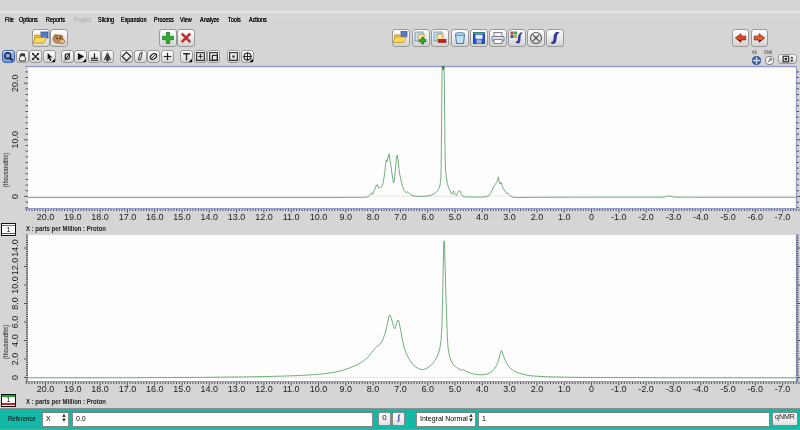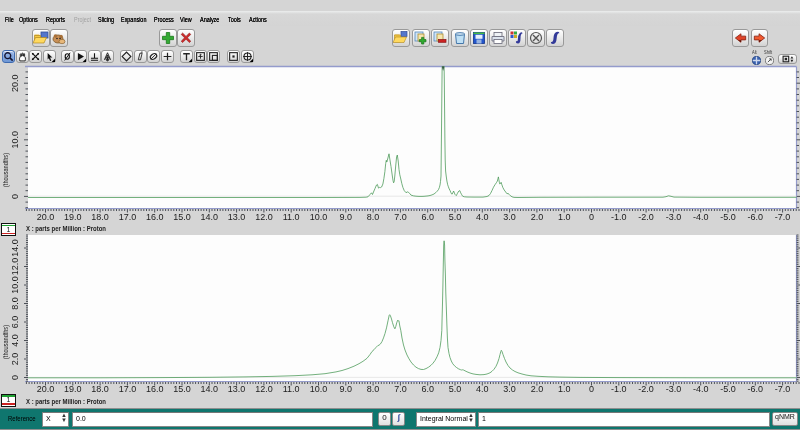--- a/index.html
+++ b/index.html
@@ -22,21 +22,21 @@
     text-shadow:0 0 2px #fff,0 0 3px #fff;}
   #menubar{position:absolute;left:0;top:11px;width:800px;height:15px;background:linear-gradient(#eceeee,#d7d7d7 20%,#d4d4d4);}
   .mi{position:absolute;top:3.5px;font-size:8px;color:#000;transform:scaleX(0.68);transform-origin:0 0;text-shadow:0 0 0.45px #000;}
   .mi.dis{color:#a2a2a2;text-shadow:none;}
   #tb1{position:absolute;left:0;top:26px;width:800px;height:22px;background:#d5d5d5;}
   #tb2{position:absolute;left:0;top:48px;width:800px;height:18px;background:#d5d5d5;}
   .btn{position:absolute;background:linear-gradient(#ffffff,#e8e8e8 55%,#d2d2d2);
     border:1px solid #999;border-radius:3px;box-shadow:0 1px 1px rgba(255,255,255,.8) inset;}
   .sel{background:linear-gradient(#9ab7e8,#6d96d4);border-color:#3f6bb0;}
   .gly{position:absolute;left:0;top:0;width:100%;height:100%;}
-  #bottombar{position:absolute;left:0;top:408px;width:800px;height:20px;background:#0f766e;
+  #bottombar{position:absolute;left:0;top:408px;width:800px;height:20px;background:#14b8a6;
     border-top:1px solid #8f8f8f;border-bottom:1px solid #8f8f8f;}
   .bb-label{position:absolute;font-size:8px;color:#000;top:5px;transform:scaleX(0.75);transform-origin:0 0;}
   .field{position:absolute;top:3px;height:11px;background:#fff;border:1px solid #888;
     border-top-color:#777;font-size:7px;color:#000;padding:2px 0 0 3px;white-space:nowrap;overflow:hidden;}
   .sbtn{position:absolute;top:3px;height:12px;background:linear-gradient(#fff,#e0e0e0);
     border:1px solid #888;border-radius:2px;font-size:8px;color:#111;text-align:center;}
   #plotsvg text{-webkit-font-smoothing:antialiased;}
   *{-webkit-font-smoothing:antialiased;}
 </style></head>
 <body>

